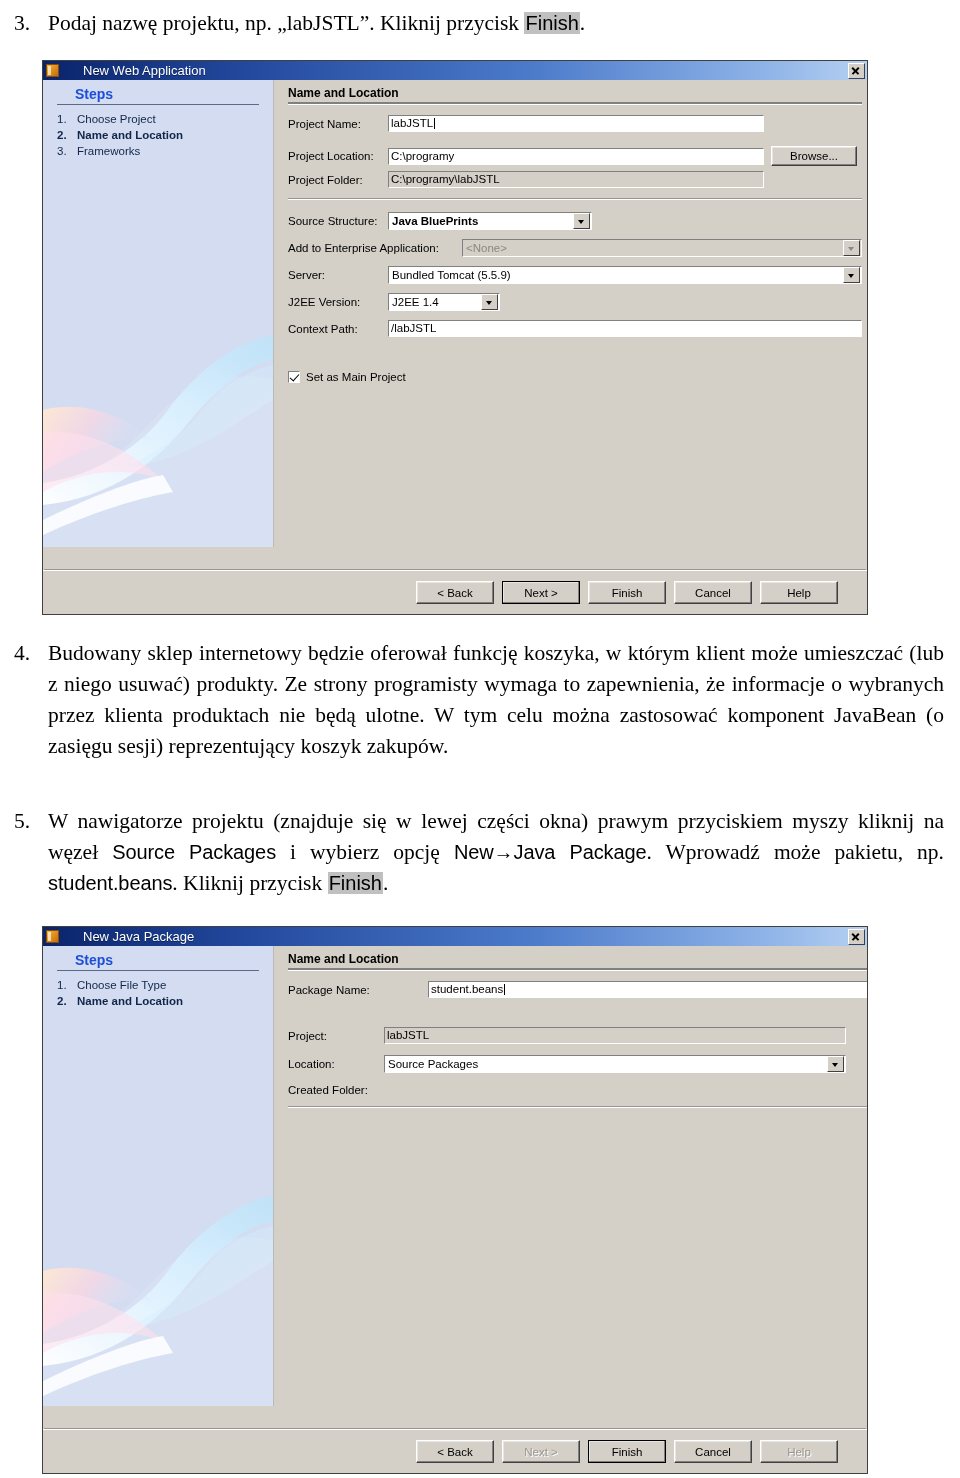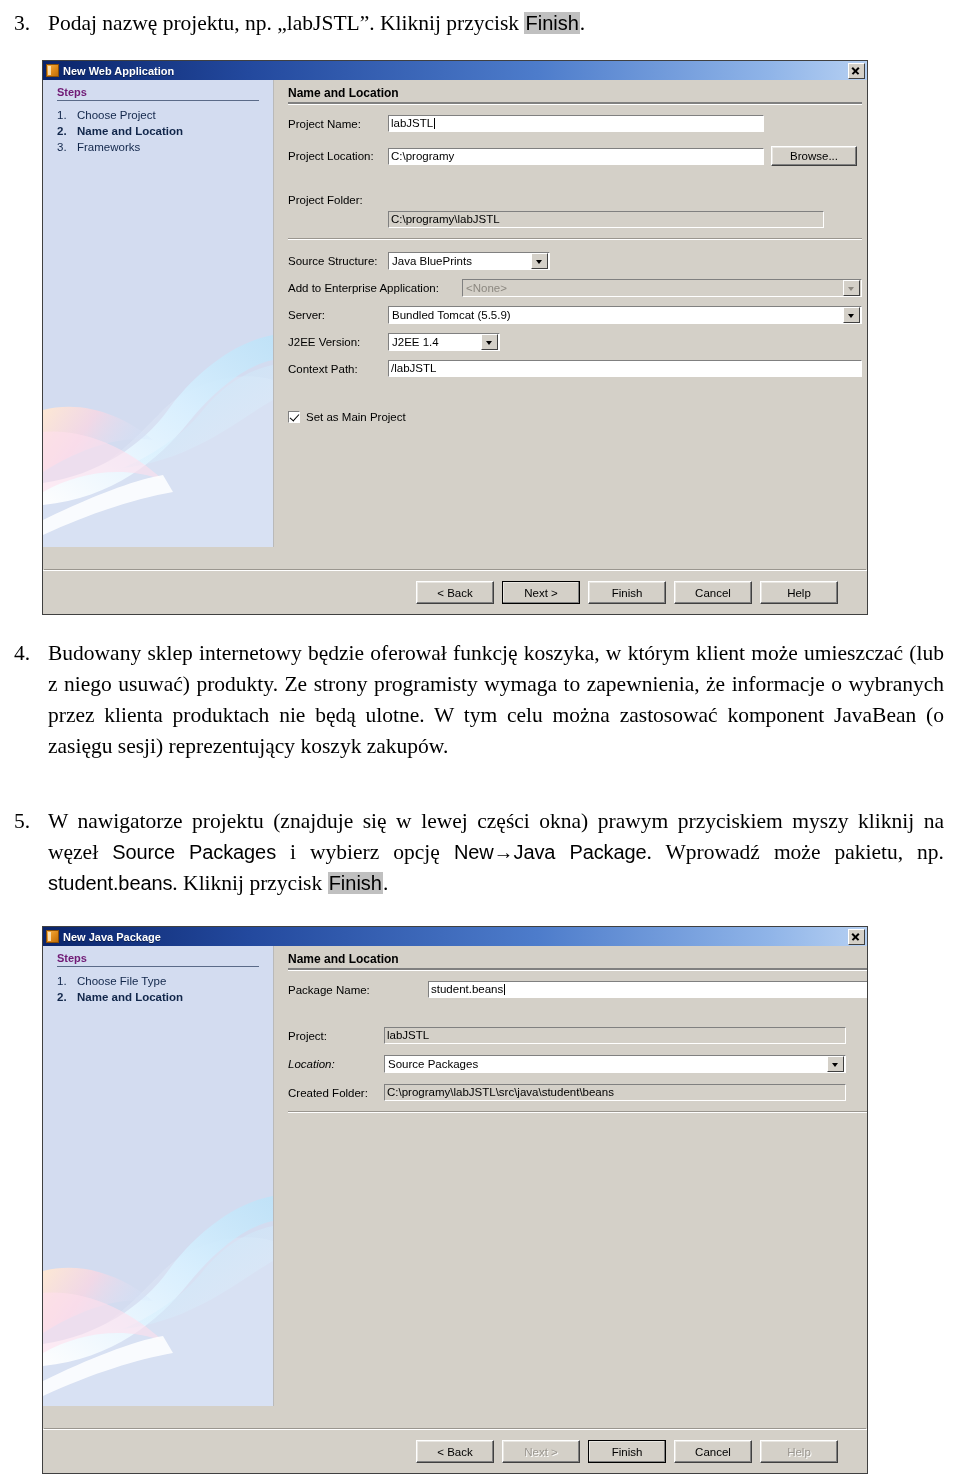--- a/index.html
+++ b/index.html
@@ -61,23 +61,24 @@
     background:linear-gradient(135deg,#f6b24a 0%,#e08a19 55%,#c06f0c 100%);
     border:1px solid #8a4f06;
     box-sizing:border-box;
     position:relative;
   }
   .win-icon:after{
     content:"";position:absolute;left:1px;top:1px;width:3px;bottom:1px;
     background:#fff6dd;opacity:.75;
   }
   .title-text{
-    color:#fff;font-size:11px;font-weight:bold;
+    color:#fff;font-size:13px;font-weight:normal;
     white-space:nowrap;flex:1;
     text-shadow:0 1px 0 rgba(0,0,0,.4);
+    margin-left:20px;
   }
   .close-btn{
     width:15px;height:14px;flex:none;
     background:#d4d0c8;
     border:1px solid;
     border-color:#ffffff #404040 #404040 #ffffff;
     position:relative;
   }
   .close-btn:before,.close-btn:after{
     content:"";position:absolute;left:2px;top:6px;width:9px;height:1.6px;background:#000;
@@ -90,22 +91,23 @@
   
   .steps-pane{
     flex:none;
     background:#d3dcf0;
     position:relative;
     overflow:hidden;
     border-right:1px solid #b9b9b9;
   }
   .swoosh{position:absolute;pointer-events:none;}
   .steps-title{
-    font-size:11px;font-weight:bold;color:#701a75;
+    font-size:14px;font-weight:bold;color:#1d4ed8;
     padding:6px 0 2px 14px;
+    margin-left:18px;
   }
   .steps-rule{
     height:1px;background:#5a6a88;margin:0 14px 7px 14px;
   }
   .step-row{
     display:flex;font-size:11.5px;color:#11264a;
     padding:0 0 1px 14px;line-height:15px;
   }
   .step-n{width:20px;flex:none;}
   .step-row.current{font-weight:bold;}
@@ -273,28 +275,28 @@
       </div>
 
       <div class="frow" style="margin-bottom:5px;">
         <div class="flabel" style="width:100px;">Project Location:</div>
         <div class="field" style="width:376px;">C:\programy</div>
         <div class="btn browse-btn">Browse...</div>
       </div>
 
       <div class="frow" style="margin-bottom:0;">
         <div class="flabel" style="width:100px;">Project Folder:</div>
-        <div class="field ro" style="width:436px;margin-top:40px;">C:\programy\labJSTL</div>
+        <div class="field ro" style="width:376px;">C:\programy\labJSTL</div>
       </div>
 
       <div class="sep-rule"></div>
 
       <div class="frow">
         <div class="flabel" style="width:100px;">Source Structure:</div>
-        <div class="combo" style="width:162px;">
+        <div class="combo" style="width:204px;font-weight:bold;">
           <span class="combo-text">Java BluePrints</span>
           <span class="combo-arrow"></span>
         </div>
       </div>
 
       <div class="frow">
         <div class="flabel" style="width:174px;">Add to Enterprise Application:</div>
         <div class="combo disabled" style="width:400px;">
           <span class="combo-text">&lt;None&gt;</span>
           <span class="combo-arrow"></span>
@@ -408,30 +410,29 @@
         <div class="flabel" style="width:96px;">Package Name:</div>
         <div class="field caret" style="width:462px;">student.beans</div>
       </div>
 
       <div class="frow" style="margin-bottom:11px;">
         <div class="flabel" style="width:96px;">Project:</div>
         <div class="field ro" style="width:462px;">labJSTL</div>
       </div>
 
       <div class="frow" style="margin-bottom:11px;">
-        <div class="flabel" style="width:96px;font-style:italic;">Location:</div>
+        <div class="flabel" style="width:96px;">Location:</div>
         <div class="combo" style="width:462px;">
           <span class="combo-text">Source Packages</span>
           <span class="combo-arrow"></span>
         </div>
       </div>
 
       <div class="frow" style="margin-bottom:0;">
         <div class="flabel" style="width:96px;">Created Folder:</div>
-        <div class="field ro" style="width:462px;">C:\programy\labJSTL\src\java\student\beans</div>
       </div>
 
       <div class="sep-rule"></div>
     </div>
   </div>
 
   <div class="btnbar">
     <div class="btn">&lt; Back</div>
     <div class="btn disabled">Next &gt;</div>
     <div class="btn default">Finish</div>

